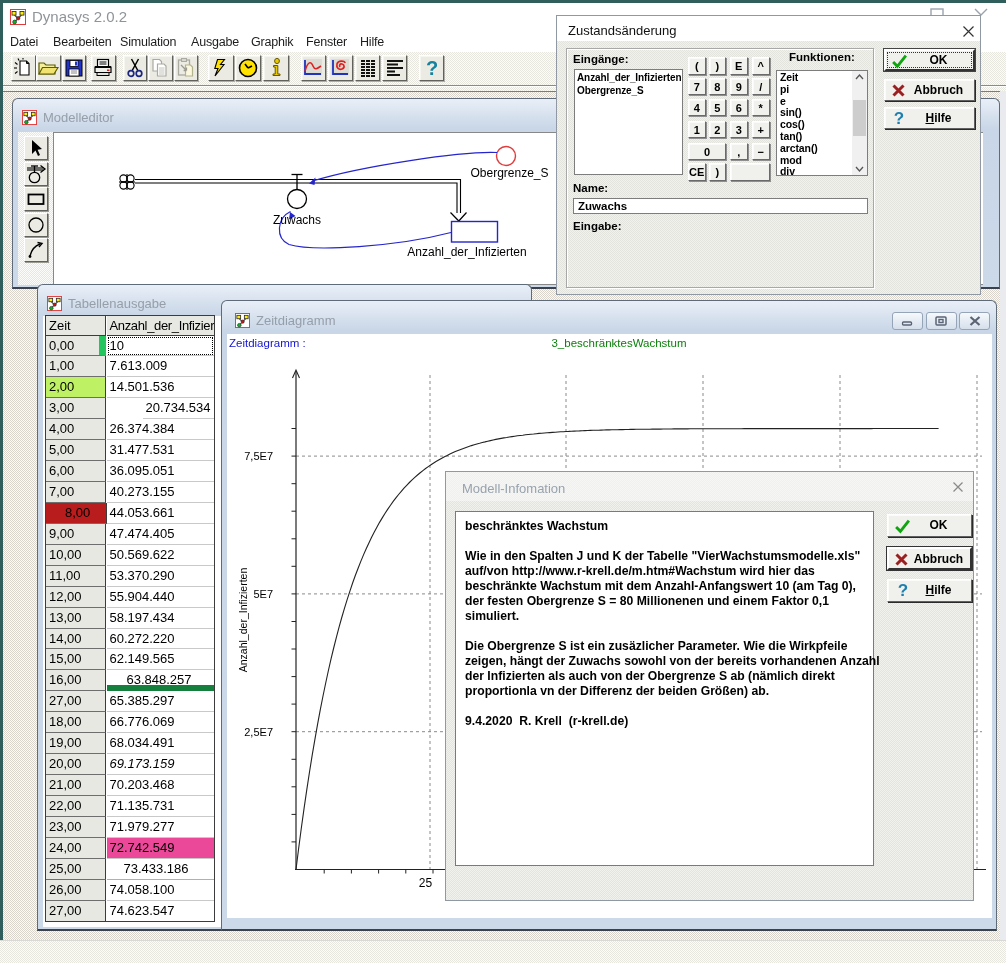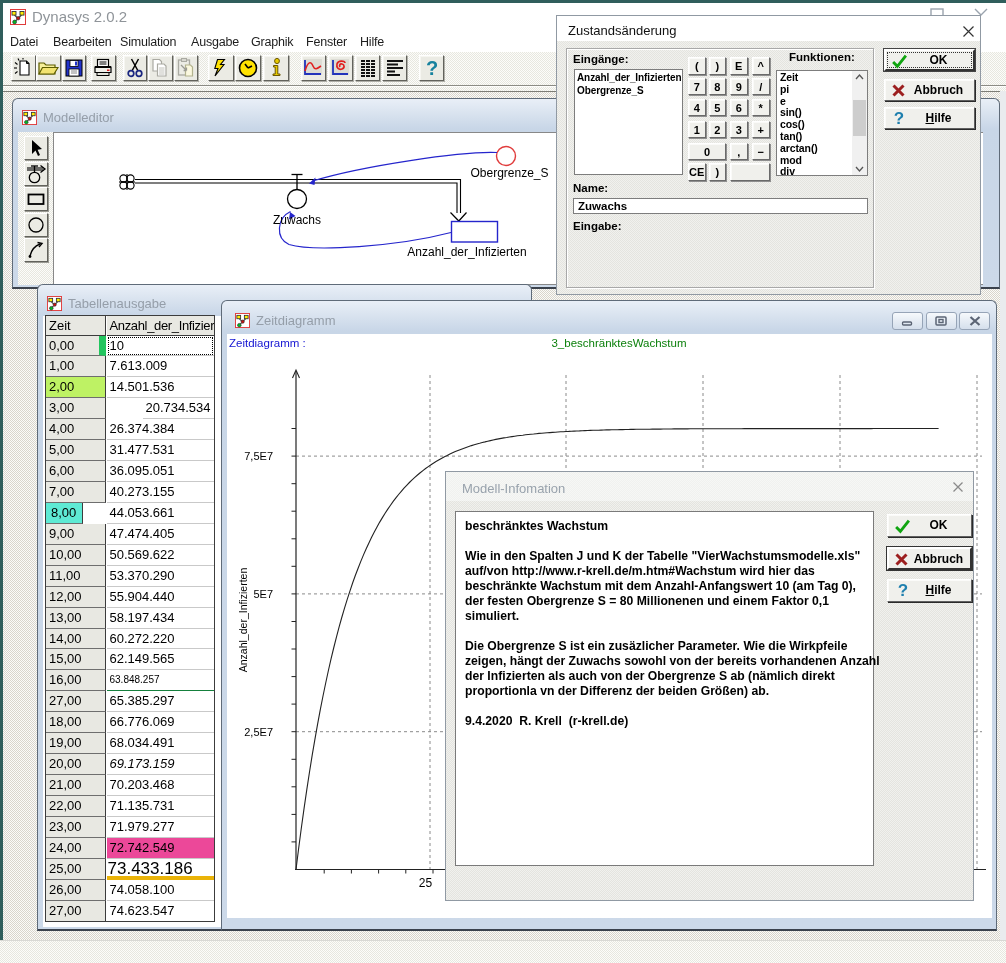--- a/index.html
+++ b/index.html
@@ -314,56 +314,56 @@
     <div class="abs" style="left:0;top:82.29px;width:59.5px;height:20.93px;background:#e8e8e2;border-bottom:1px solid #6e6e6e;border-right:1px solid #3c3c3c;font-size:13px;line-height:20px;padding-left:3px">3,00</div>
     <div class="abs" style="left:60.5px;top:82.29px;width:107px;height:20.93px;background:#fff;border-bottom:1px solid #c9c9c9;font-size:13px;line-height:20px;padding-left:3px;margin-left:36px;">20.734.534</div>
     <div class="abs" style="left:0;top:103.22px;width:59.5px;height:20.93px;background:#e8e8e2;border-bottom:1px solid #6e6e6e;border-right:1px solid #3c3c3c;font-size:13px;line-height:20px;padding-left:3px">4,00</div>
     <div class="abs" style="left:60.5px;top:103.22px;width:107px;height:20.93px;background:#fff;border-bottom:1px solid #c9c9c9;font-size:13px;line-height:20px;padding-left:3px;">26.374.384</div>
     <div class="abs" style="left:0;top:124.15px;width:59.5px;height:20.93px;background:#e8e8e2;border-bottom:1px solid #6e6e6e;border-right:1px solid #3c3c3c;font-size:13px;line-height:20px;padding-left:3px">5,00</div>
     <div class="abs" style="left:60.5px;top:124.15px;width:107px;height:20.93px;background:#fff;border-bottom:1px solid #c9c9c9;font-size:13px;line-height:20px;padding-left:3px;">31.477.531</div>
     <div class="abs" style="left:0;top:145.08px;width:59.5px;height:20.93px;background:#e8e8e2;border-bottom:1px solid #6e6e6e;border-right:1px solid #3c3c3c;font-size:13px;line-height:20px;padding-left:3px">6,00</div>
     <div class="abs" style="left:60.5px;top:145.08px;width:107px;height:20.93px;background:#fff;border-bottom:1px solid #c9c9c9;font-size:13px;line-height:20px;padding-left:3px;">36.095.051</div>
     <div class="abs" style="left:0;top:166.01px;width:59.5px;height:20.93px;background:#e8e8e2;border-bottom:1px solid #6e6e6e;border-right:1px solid #3c3c3c;font-size:13px;line-height:20px;padding-left:3px">7,00</div>
     <div class="abs" style="left:60.5px;top:166.01px;width:107px;height:20.93px;background:#fff;border-bottom:1px solid #c9c9c9;font-size:13px;line-height:20px;padding-left:3px;">40.273.155</div>
-    <div class="abs" style="left:0;top:186.94px;width:37px;height:20.93px;background:#5eead4;border-bottom:1px solid #6e6e6e;border-right:1px solid #3c3c3c;font-size:13px;line-height:20px;padding-left:5px">8,00</div>
+    <div class="abs" style="left:0;top:186.94px;width:61px;height:20.93px;background:#b91c1c;border-bottom:1px solid #6e6e6e;border-right:1px solid #3c3c3c;font-size:13px;line-height:20px;padding-left:19px">8,00</div>
     <div class="abs" style="left:60.5px;top:186.94px;width:107px;height:20.93px;background:#fff;border-bottom:1px solid #c9c9c9;font-size:13px;line-height:20px;padding-left:3px;">44.053.661</div>
     <div class="abs" style="left:0;top:207.87px;width:59.5px;height:20.93px;background:#e8e8e2;border-bottom:1px solid #6e6e6e;border-right:1px solid #3c3c3c;font-size:13px;line-height:20px;padding-left:3px">9,00</div>
     <div class="abs" style="left:60.5px;top:207.87px;width:107px;height:20.93px;background:#fff;border-bottom:1px solid #c9c9c9;font-size:13px;line-height:20px;padding-left:3px;">47.474.405</div>
     <div class="abs" style="left:0;top:228.80px;width:59.5px;height:20.93px;background:#e8e8e2;border-bottom:1px solid #6e6e6e;border-right:1px solid #3c3c3c;font-size:13px;line-height:20px;padding-left:3px">10,00</div>
     <div class="abs" style="left:60.5px;top:228.80px;width:107px;height:20.93px;background:#fff;border-bottom:1px solid #c9c9c9;font-size:13px;line-height:20px;padding-left:3px;">50.569.622</div>
     <div class="abs" style="left:0;top:249.73px;width:59.5px;height:20.93px;background:#e8e8e2;border-bottom:1px solid #6e6e6e;border-right:1px solid #3c3c3c;font-size:13px;line-height:20px;padding-left:3px">11,00</div>
     <div class="abs" style="left:60.5px;top:249.73px;width:107px;height:20.93px;background:#fff;border-bottom:1px solid #c9c9c9;font-size:13px;line-height:20px;padding-left:3px;">53.370.290</div>
     <div class="abs" style="left:0;top:270.66px;width:59.5px;height:20.93px;background:#e8e8e2;border-bottom:1px solid #6e6e6e;border-right:1px solid #3c3c3c;font-size:13px;line-height:20px;padding-left:3px">12,00</div>
     <div class="abs" style="left:60.5px;top:270.66px;width:107px;height:20.93px;background:#fff;border-bottom:1px solid #c9c9c9;font-size:13px;line-height:20px;padding-left:3px;">55.904.440</div>
     <div class="abs" style="left:0;top:291.59px;width:59.5px;height:20.93px;background:#e8e8e2;border-bottom:1px solid #6e6e6e;border-right:1px solid #3c3c3c;font-size:13px;line-height:20px;padding-left:3px">13,00</div>
     <div class="abs" style="left:60.5px;top:291.59px;width:107px;height:20.93px;background:#fff;border-bottom:1px solid #c9c9c9;font-size:13px;line-height:20px;padding-left:3px;">58.197.434</div>
     <div class="abs" style="left:0;top:312.52px;width:59.5px;height:20.93px;background:#e8e8e2;border-bottom:1px solid #6e6e6e;border-right:1px solid #3c3c3c;font-size:13px;line-height:20px;padding-left:3px">14,00</div>
     <div class="abs" style="left:60.5px;top:312.52px;width:107px;height:20.93px;background:#fff;border-bottom:1px solid #c9c9c9;font-size:13px;line-height:20px;padding-left:3px;">60.272.220</div>
     <div class="abs" style="left:0;top:333.45px;width:59.5px;height:20.93px;background:#e8e8e2;border-bottom:1px solid #6e6e6e;border-right:1px solid #3c3c3c;font-size:13px;line-height:20px;padding-left:3px">15,00</div>
     <div class="abs" style="left:60.5px;top:333.45px;width:107px;height:20.93px;background:#fff;border-bottom:1px solid #c9c9c9;font-size:13px;line-height:20px;padding-left:3px;">62.149.565</div>
     <div class="abs" style="left:0;top:354.38px;width:59.5px;height:20.93px;background:#e8e8e2;border-bottom:1px solid #6e6e6e;border-right:1px solid #3c3c3c;font-size:13px;line-height:20px;padding-left:3px">16,00</div>
-    <div class="abs" style="left:60.5px;top:354.38px;width:107px;height:20.93px;background:#fff;border-bottom:1px solid #15803d;font-size:10px;line-height:20px;padding-left:3px;">63.848.257</div>
+    <div class="abs" style="left:60.5px;top:354.38px;width:107px;height:20.93px;background:#fff;border-bottom:6px solid #15803d;font-size:13px;line-height:20px;padding-left:20px;">63.848.257</div>
     <div class="abs" style="left:0;top:375.31px;width:59.5px;height:20.93px;background:#e8e8e2;border-bottom:1px solid #6e6e6e;border-right:1px solid #3c3c3c;font-size:13px;line-height:20px;padding-left:3px">27,00</div>
     <div class="abs" style="left:60.5px;top:375.31px;width:107px;height:20.93px;background:#fff;border-bottom:1px solid #c9c9c9;font-size:13px;line-height:20px;padding-left:3px;">65.385.297</div>
     <div class="abs" style="left:0;top:396.24px;width:59.5px;height:20.93px;background:#e8e8e2;border-bottom:1px solid #6e6e6e;border-right:1px solid #3c3c3c;font-size:13px;line-height:20px;padding-left:3px">18,00</div>
     <div class="abs" style="left:60.5px;top:396.24px;width:107px;height:20.93px;background:#fff;border-bottom:1px solid #c9c9c9;font-size:13px;line-height:20px;padding-left:3px;">66.776.069</div>
     <div class="abs" style="left:0;top:417.17px;width:59.5px;height:20.93px;background:#e8e8e2;border-bottom:1px solid #6e6e6e;border-right:1px solid #3c3c3c;font-size:13px;line-height:20px;padding-left:3px">19,00</div>
     <div class="abs" style="left:60.5px;top:417.17px;width:107px;height:20.93px;background:#fff;border-bottom:1px solid #c9c9c9;font-size:13px;line-height:20px;padding-left:3px;">68.034.491</div>
     <div class="abs" style="left:0;top:438.10px;width:59.5px;height:20.93px;background:#e8e8e2;border-bottom:1px solid #6e6e6e;border-right:1px solid #3c3c3c;font-size:13px;line-height:20px;padding-left:3px">20,00</div>
     <div class="abs" style="left:60.5px;top:438.10px;width:107px;height:20.93px;background:#fff;border-bottom:1px solid #c9c9c9;font-size:13px;line-height:20px;padding-left:3px;font-style:italic;">69.173.159</div>
     <div class="abs" style="left:0;top:459.03px;width:59.5px;height:20.93px;background:#e8e8e2;border-bottom:1px solid #6e6e6e;border-right:1px solid #3c3c3c;font-size:13px;line-height:20px;padding-left:3px">21,00</div>
     <div class="abs" style="left:60.5px;top:459.03px;width:107px;height:20.93px;background:#fff;border-bottom:1px solid #c9c9c9;font-size:13px;line-height:20px;padding-left:3px;">70.203.468</div>
     <div class="abs" style="left:0;top:479.96px;width:59.5px;height:20.93px;background:#e8e8e2;border-bottom:1px solid #6e6e6e;border-right:1px solid #3c3c3c;font-size:13px;line-height:20px;padding-left:3px">22,00</div>
     <div class="abs" style="left:60.5px;top:479.96px;width:107px;height:20.93px;background:#fff;border-bottom:1px solid #c9c9c9;font-size:13px;line-height:20px;padding-left:3px;">71.135.731</div>
     <div class="abs" style="left:0;top:500.89px;width:59.5px;height:20.93px;background:#e8e8e2;border-bottom:1px solid #6e6e6e;border-right:1px solid #3c3c3c;font-size:13px;line-height:20px;padding-left:3px">23,00</div>
     <div class="abs" style="left:60.5px;top:500.89px;width:107px;height:20.93px;background:#fff;border-bottom:1px solid #c9c9c9;font-size:13px;line-height:20px;padding-left:3px;">71.979.277</div>
     <div class="abs" style="left:0;top:521.82px;width:59.5px;height:20.93px;background:#e8e8e2;border-bottom:1px solid #6e6e6e;border-right:1px solid #3c3c3c;font-size:13px;line-height:20px;padding-left:3px">24,00</div>
     <div class="abs" style="left:60.5px;top:521.82px;width:107px;height:20.93px;background:#ec4899;border-bottom:1px solid #c9c9c9;font-size:13px;line-height:20px;padding-left:3px;">72.742.549</div>
     <div class="abs" style="left:0;top:542.75px;width:59.5px;height:20.93px;background:#e8e8e2;border-bottom:1px solid #6e6e6e;border-right:1px solid #3c3c3c;font-size:13px;line-height:20px;padding-left:3px">25,00</div>
-    <div class="abs" style="left:60.5px;top:542.75px;width:107px;height:20.93px;background:#fff;border-bottom:4px solid #eab308;font-size:17px;line-height:20px;padding-left:1px;">73.433.186</div>
+    <div class="abs" style="left:60.5px;top:542.75px;width:107px;height:20.93px;background:#fff;border-bottom:1px solid #eab308;font-size:13px;line-height:20px;padding-left:17px;">73.433.186</div>
     <div class="abs" style="left:0;top:563.68px;width:59.5px;height:20.93px;background:#e8e8e2;border-bottom:1px solid #6e6e6e;border-right:1px solid #3c3c3c;font-size:13px;line-height:20px;padding-left:3px">26,00</div>
     <div class="abs" style="left:60.5px;top:563.68px;width:107px;height:20.93px;background:#fff;border-bottom:1px solid #c9c9c9;font-size:13px;line-height:20px;padding-left:3px;">74.058.100</div>
     <div class="abs" style="left:0;top:584.61px;width:59.5px;height:20.93px;background:#e8e8e2;border-bottom:1px solid #6e6e6e;border-right:1px solid #3c3c3c;font-size:13px;line-height:20px;padding-left:3px">27,00</div>
     <div class="abs" style="left:60.5px;top:584.61px;width:107px;height:20.93px;background:#fff;border-bottom:1px solid #c9c9c9;font-size:13px;line-height:20px;padding-left:3px;">74.623.547</div>
   </div>
 
 <div class="win" style="left:221px;top:300px;width:776px;height:631px">
  <svg class="abs" style="left:13px;top:12px" width="15" height="15" viewBox="0 0 16 16">
 <rect x="0.5" y="0.5" width="15" height="15" fill="#fff" stroke="#e03a3a"></rect>
 <path d="M4.5 6 L7.5 9 M11.5 6 L8.5 9 M7 10.5 L5 12.5" stroke="#444" stroke-width="1.2" fill="none"></path>

